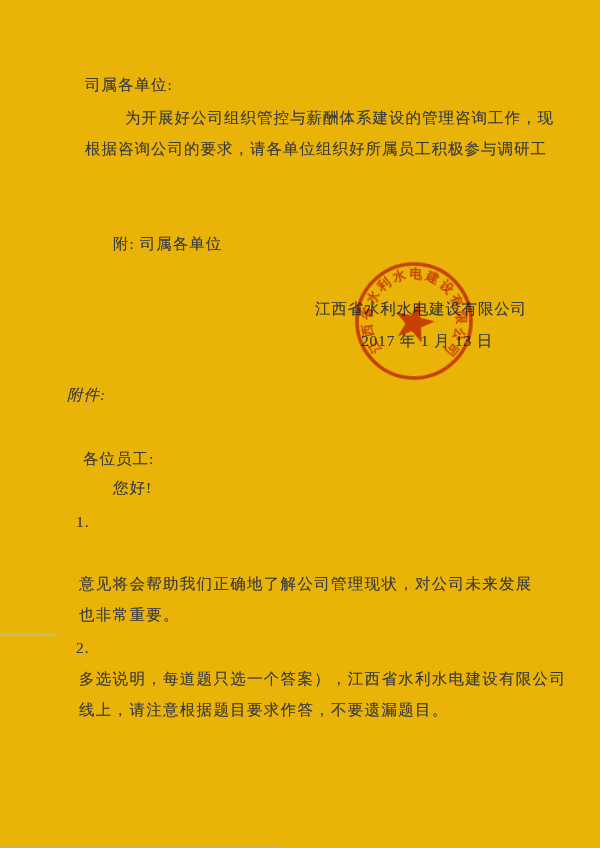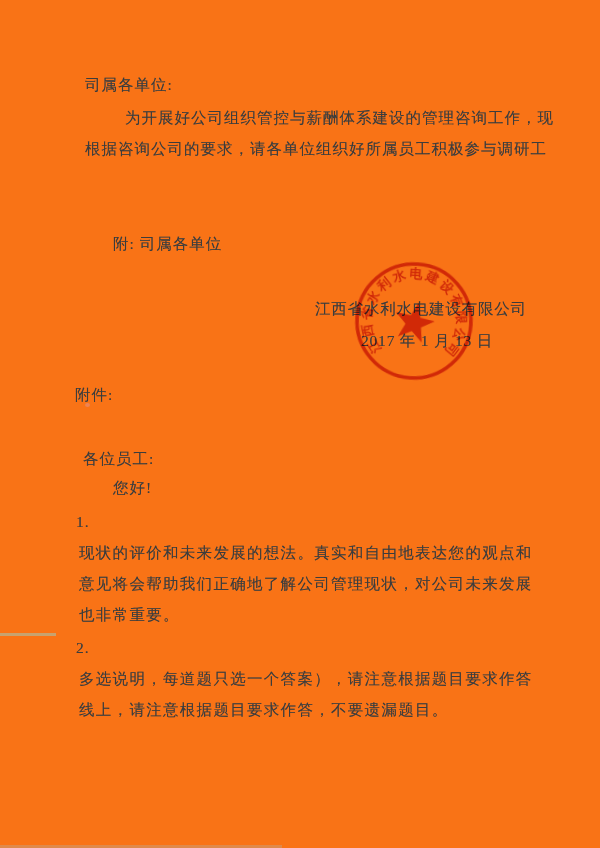--- a/index.html
+++ b/index.html
@@ -5,21 +5,21 @@
   html, body { margin: 0; padding: 0; }
   body {
     background: #e9e9e7;
     font-family: "Liberation Serif", "DejaVu Serif", serif;
   }
   .page {
     position: relative;
     width: 600px;
     height: 848px;
     margin: 0 auto;
-    background: #f97316;
+    background: #eab308;
     overflow: hidden;
     color: #3c3c3c;
   }
   .txt {
     position: absolute;
     white-space: nowrap;
     font-size: 15.5px;
     line-height: 22px;
     letter-spacing: 1px;
     color: #3c3c3c;
@@ -76,32 +76,31 @@
       <defs>
         <path id="sealArc" d="M 31.6 92.4 A 43 43 0 1 1 92.4 92.4" fill="none"></path>
       </defs>
       <text class="seal-arc-text">
         <textPath href="#sealArc" startOffset="50%" text-anchor="middle">江西省水利水电建设有限公司</textPath>
       </text>
       <polygon class="seal-star" transform="rotate(10 62 64)" points="62,43 66.9,57.2 82,57.5 70,66.6 74.3,81 62,72.4 49.7,81 54,66.6 42,57.5 57.1,57.2"></polygon>
     </svg>
   </div>
 
-  <div class="txt" style="left:75px; top:384px;">附件:</div>
+  <div class="txt" style="left:67px; top:384px;font-style:italic;">附件:</div>
 
   <div class="txt" style="left:83px; top:448px;">各位员工:</div>
 
   <div class="txt" style="left:113px; top:477px;">您好!</div>
 
   <div class="txt" style="left:76px; top:511px;">1.</div>
-  <div class="txt item-line" style="left:79px; top:542px;">现状的评价和未来发展的想法。真实和自由地表达您的观点和</div>
   <div class="txt item-line" style="left:79px; top:573px;">意见将会帮助我们正确地了解公司管理现状，对公司未来发展</div>
   <div class="txt item-line" style="left:79px; top:604px;">也非常重要。</div>
 
   <div class="txt" style="left:76px; top:637px;">2.</div>
-  <div class="txt item-line" style="left:79px; top:668px;">多选说明，每道题只选一个答案），请注意根据题目要求作答</div>
+  <div class="txt item-line" style="left:79px; top:668px;">多选说明，每道题只选一个答案），江西省水利水电建设有限公司</div>
   <div class="txt item-line" style="left:79px; top:699px;">线上，请注意根据题目要求作答，不要遗漏题目。</div>
 
   <div class="artifact artifact-teal"></div>
   <div class="artifact artifact-bottom"></div>
   <div class="artifact artifact-pink"></div>
 
 </div>
 
 </body></html>

